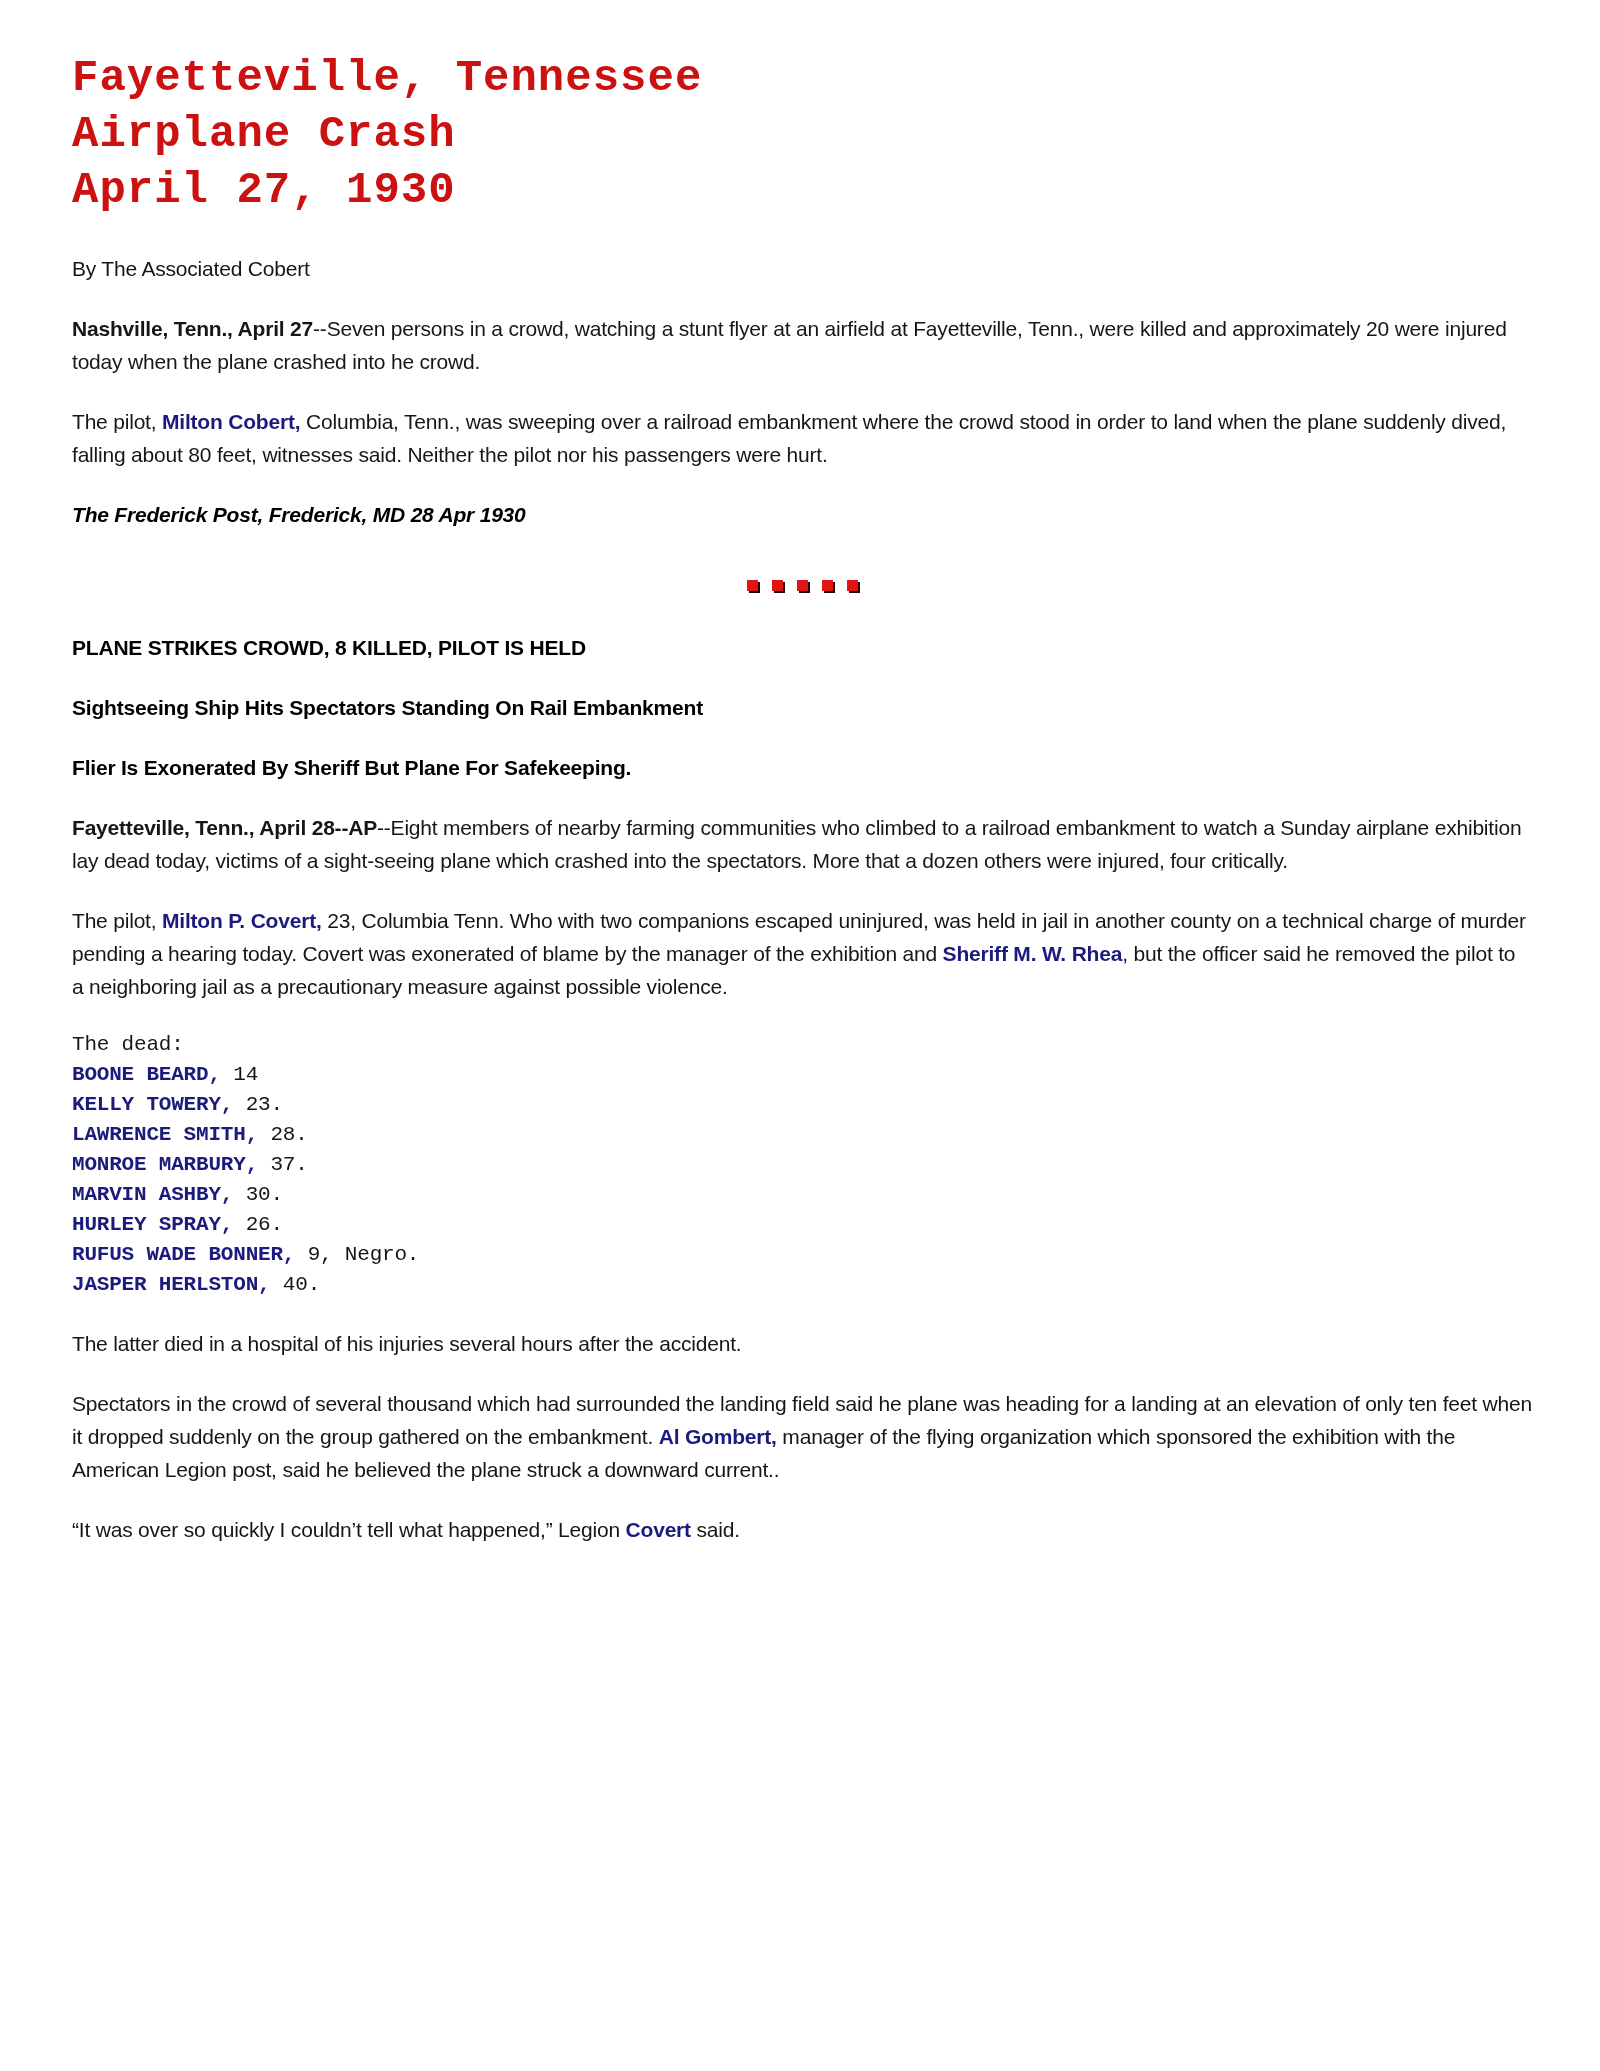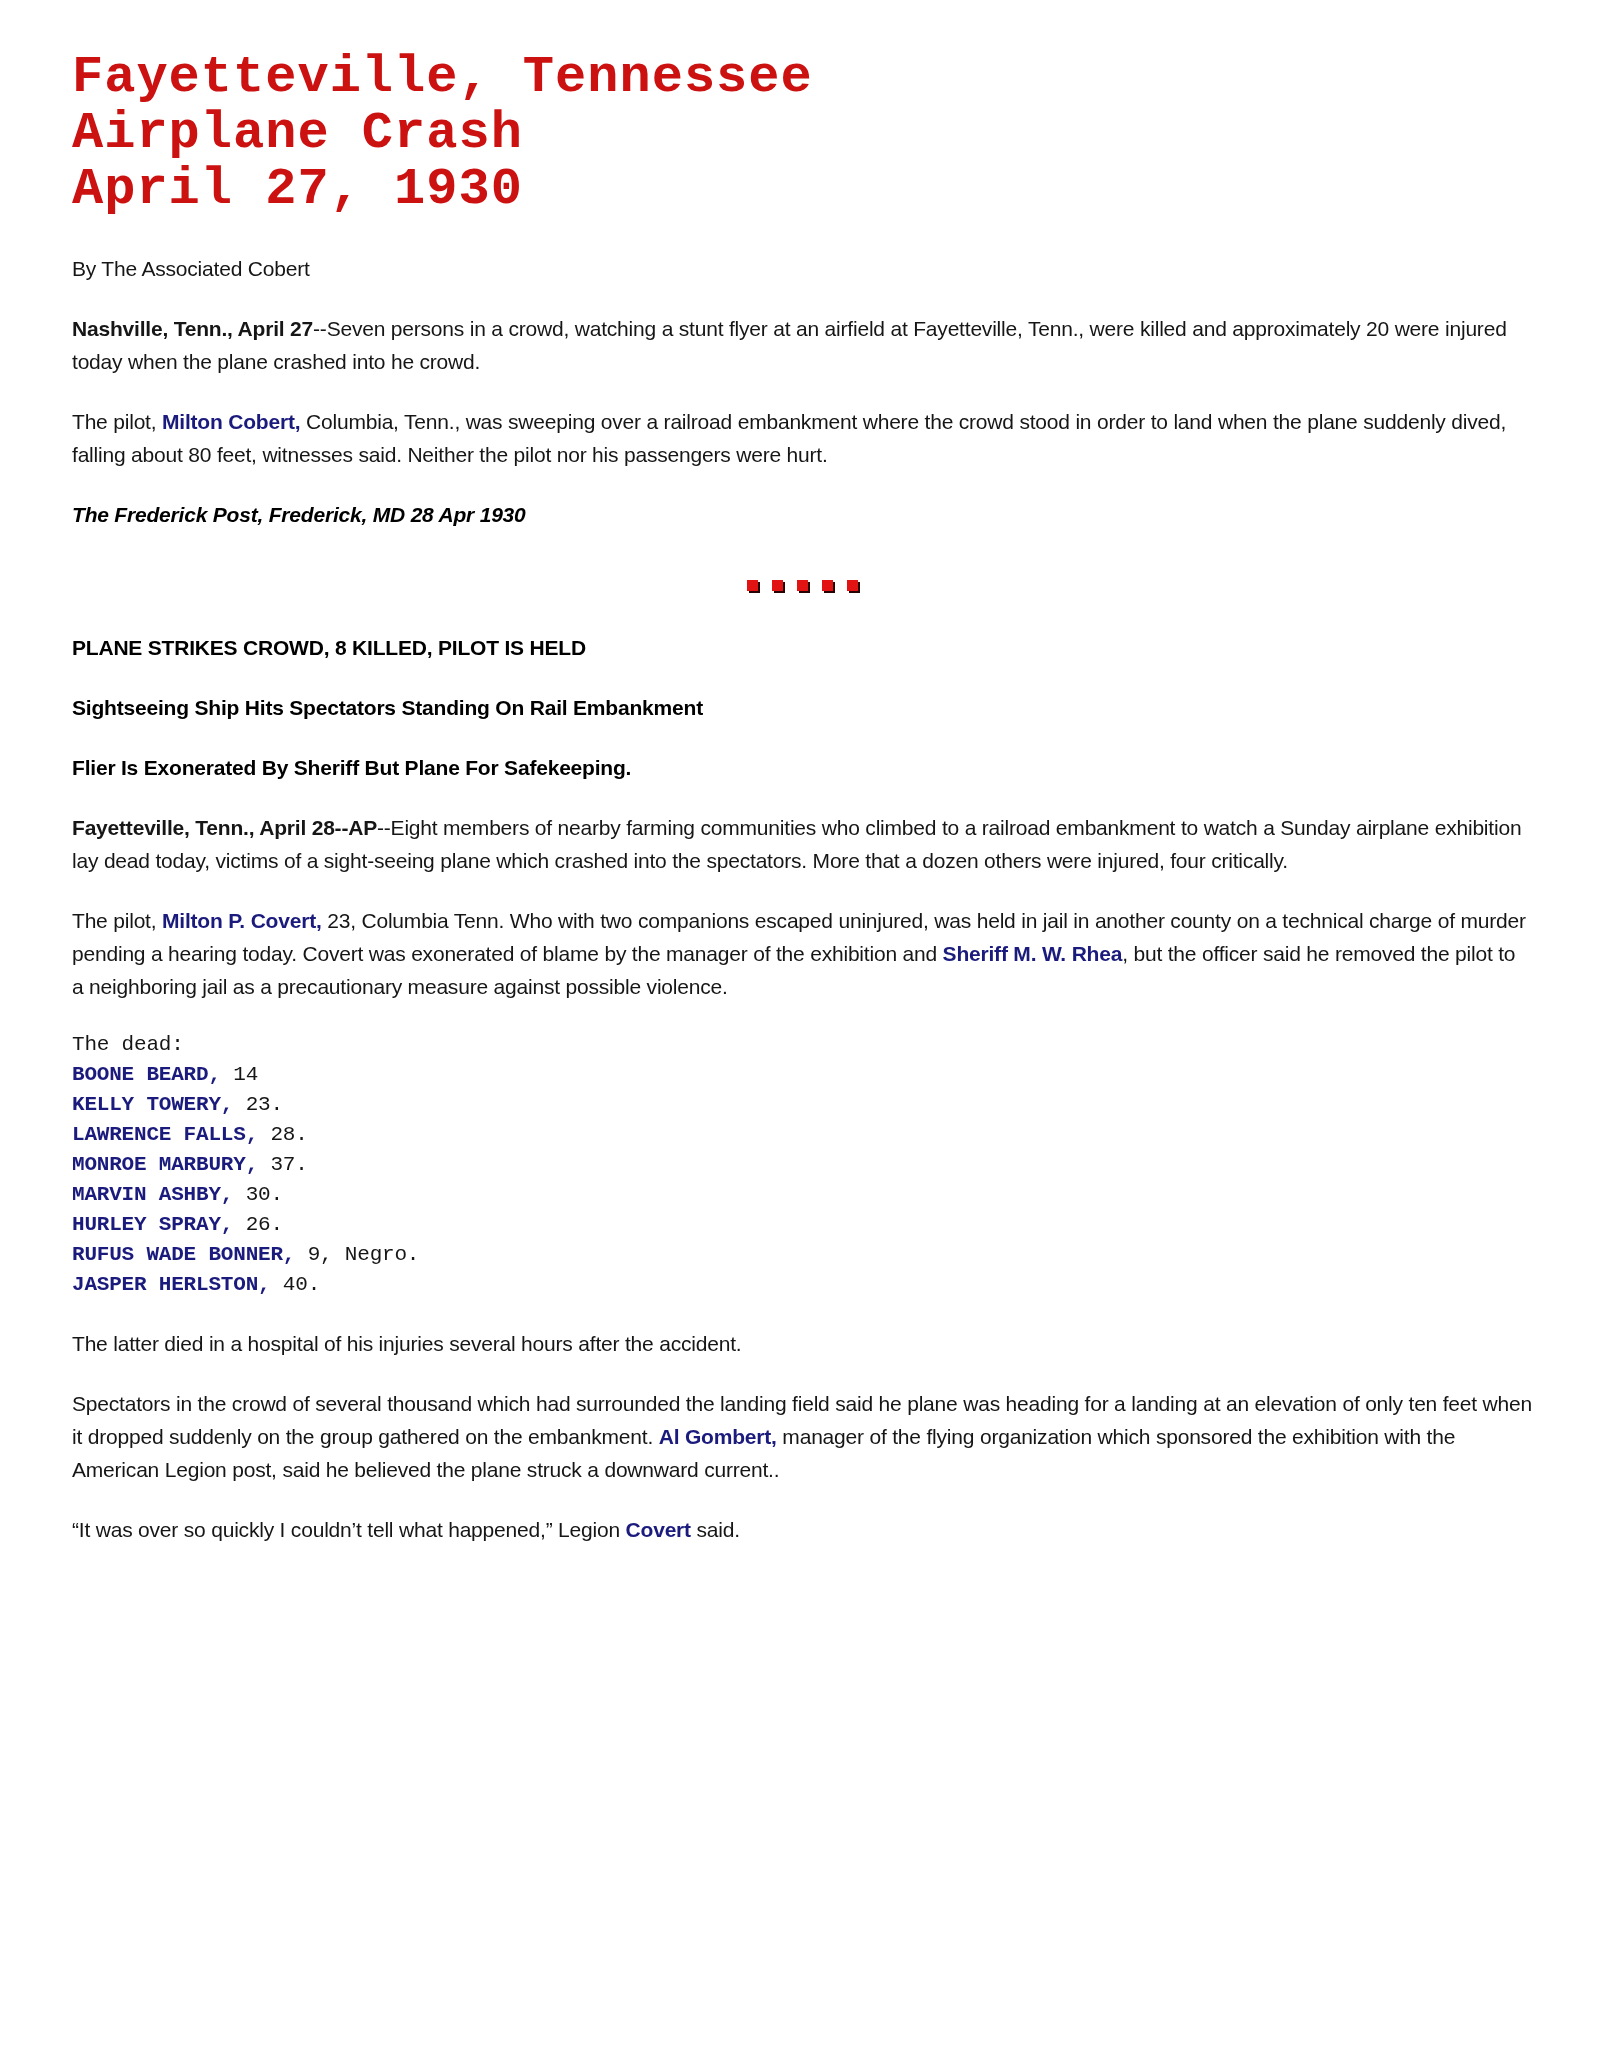--- a/index.html
+++ b/index.html
@@ -17,21 +17,21 @@
     color: #161616;
     font-family: "Liberation Sans", sans-serif;
     font-size: 21px;
     letter-spacing: -0.2px;
     line-height: 33px;
   }
   .title {
     margin: 0 0 34px 0;
     font-family: "Liberation Mono", monospace;
     font-weight: bold;
-    font-size: 52px;
+    font-size: 44px;
     line-height: 56px;
     color: #cc1111;
     letter-spacing: 1px;
   }
   .title .title-line { display: block; }
   p { margin: 27px 0; }
   .h { font-weight: bold; color: #000000; }
   .source {
     font-weight: bold;
     font-style: italic;
@@ -88,21 +88,21 @@
   <p class="h">Flier Is Exonerated By Sheriff But Plane For Safekeeping.</p>
 
   <p><b>Fayetteville, Tenn., April 28--AP</b><span>--Eight members of nearby farming communities who climbed to a railroad embankment to watch a Sunday airplane exhibition lay dead today, victims of a sight-seeing plane which crashed into the spectators. More that a dozen others were injured, four critically.</span></p>
 
   <p><span>The pilot, </span><span class="navy">Milton P. Covert,</span><span> 23, Columbia Tenn. Who with two companions escaped uninjured, was held in jail in another county on a technical charge of murder pending a hearing today. Covert was exonerated of blame by the manager of the exhibition and </span><span class="navy">Sheriff M. W. Rhea</span><span>, but the officer said he removed the pilot to a neighboring jail as a precautionary measure against possible violence.</span></p>
 
   <p class="dead">
     <span class="line">The dead:</span>
     <span class="line"><span class="navy">BOONE BEARD,</span><span> 14</span></span>
     <span class="line"><span class="navy">KELLY TOWERY,</span><span> 23.</span></span>
-    <span class="line"><span class="navy">LAWRENCE FALLS,</span><span> 28.</span></span>
+    <span class="line"><span class="navy">LAWRENCE SMITH,</span><span> 28.</span></span>
     <span class="line"><span class="navy">MONROE MARBURY,</span><span> 37.</span></span>
     <span class="line"><span class="navy">MARVIN ASHBY,</span><span> 30.</span></span>
     <span class="line"><span class="navy">HURLEY SPRAY,</span><span> 26.</span></span>
     <span class="line"><span class="navy">RUFUS WADE BONNER,</span><span> 9, Negro.</span></span>
     <span class="line"><span class="navy">JASPER HERLSTON,</span><span> 40.</span></span>
   </p>
 
 
   <p>The latter died in a hospital of his injuries several hours after the accident.</p>
 

